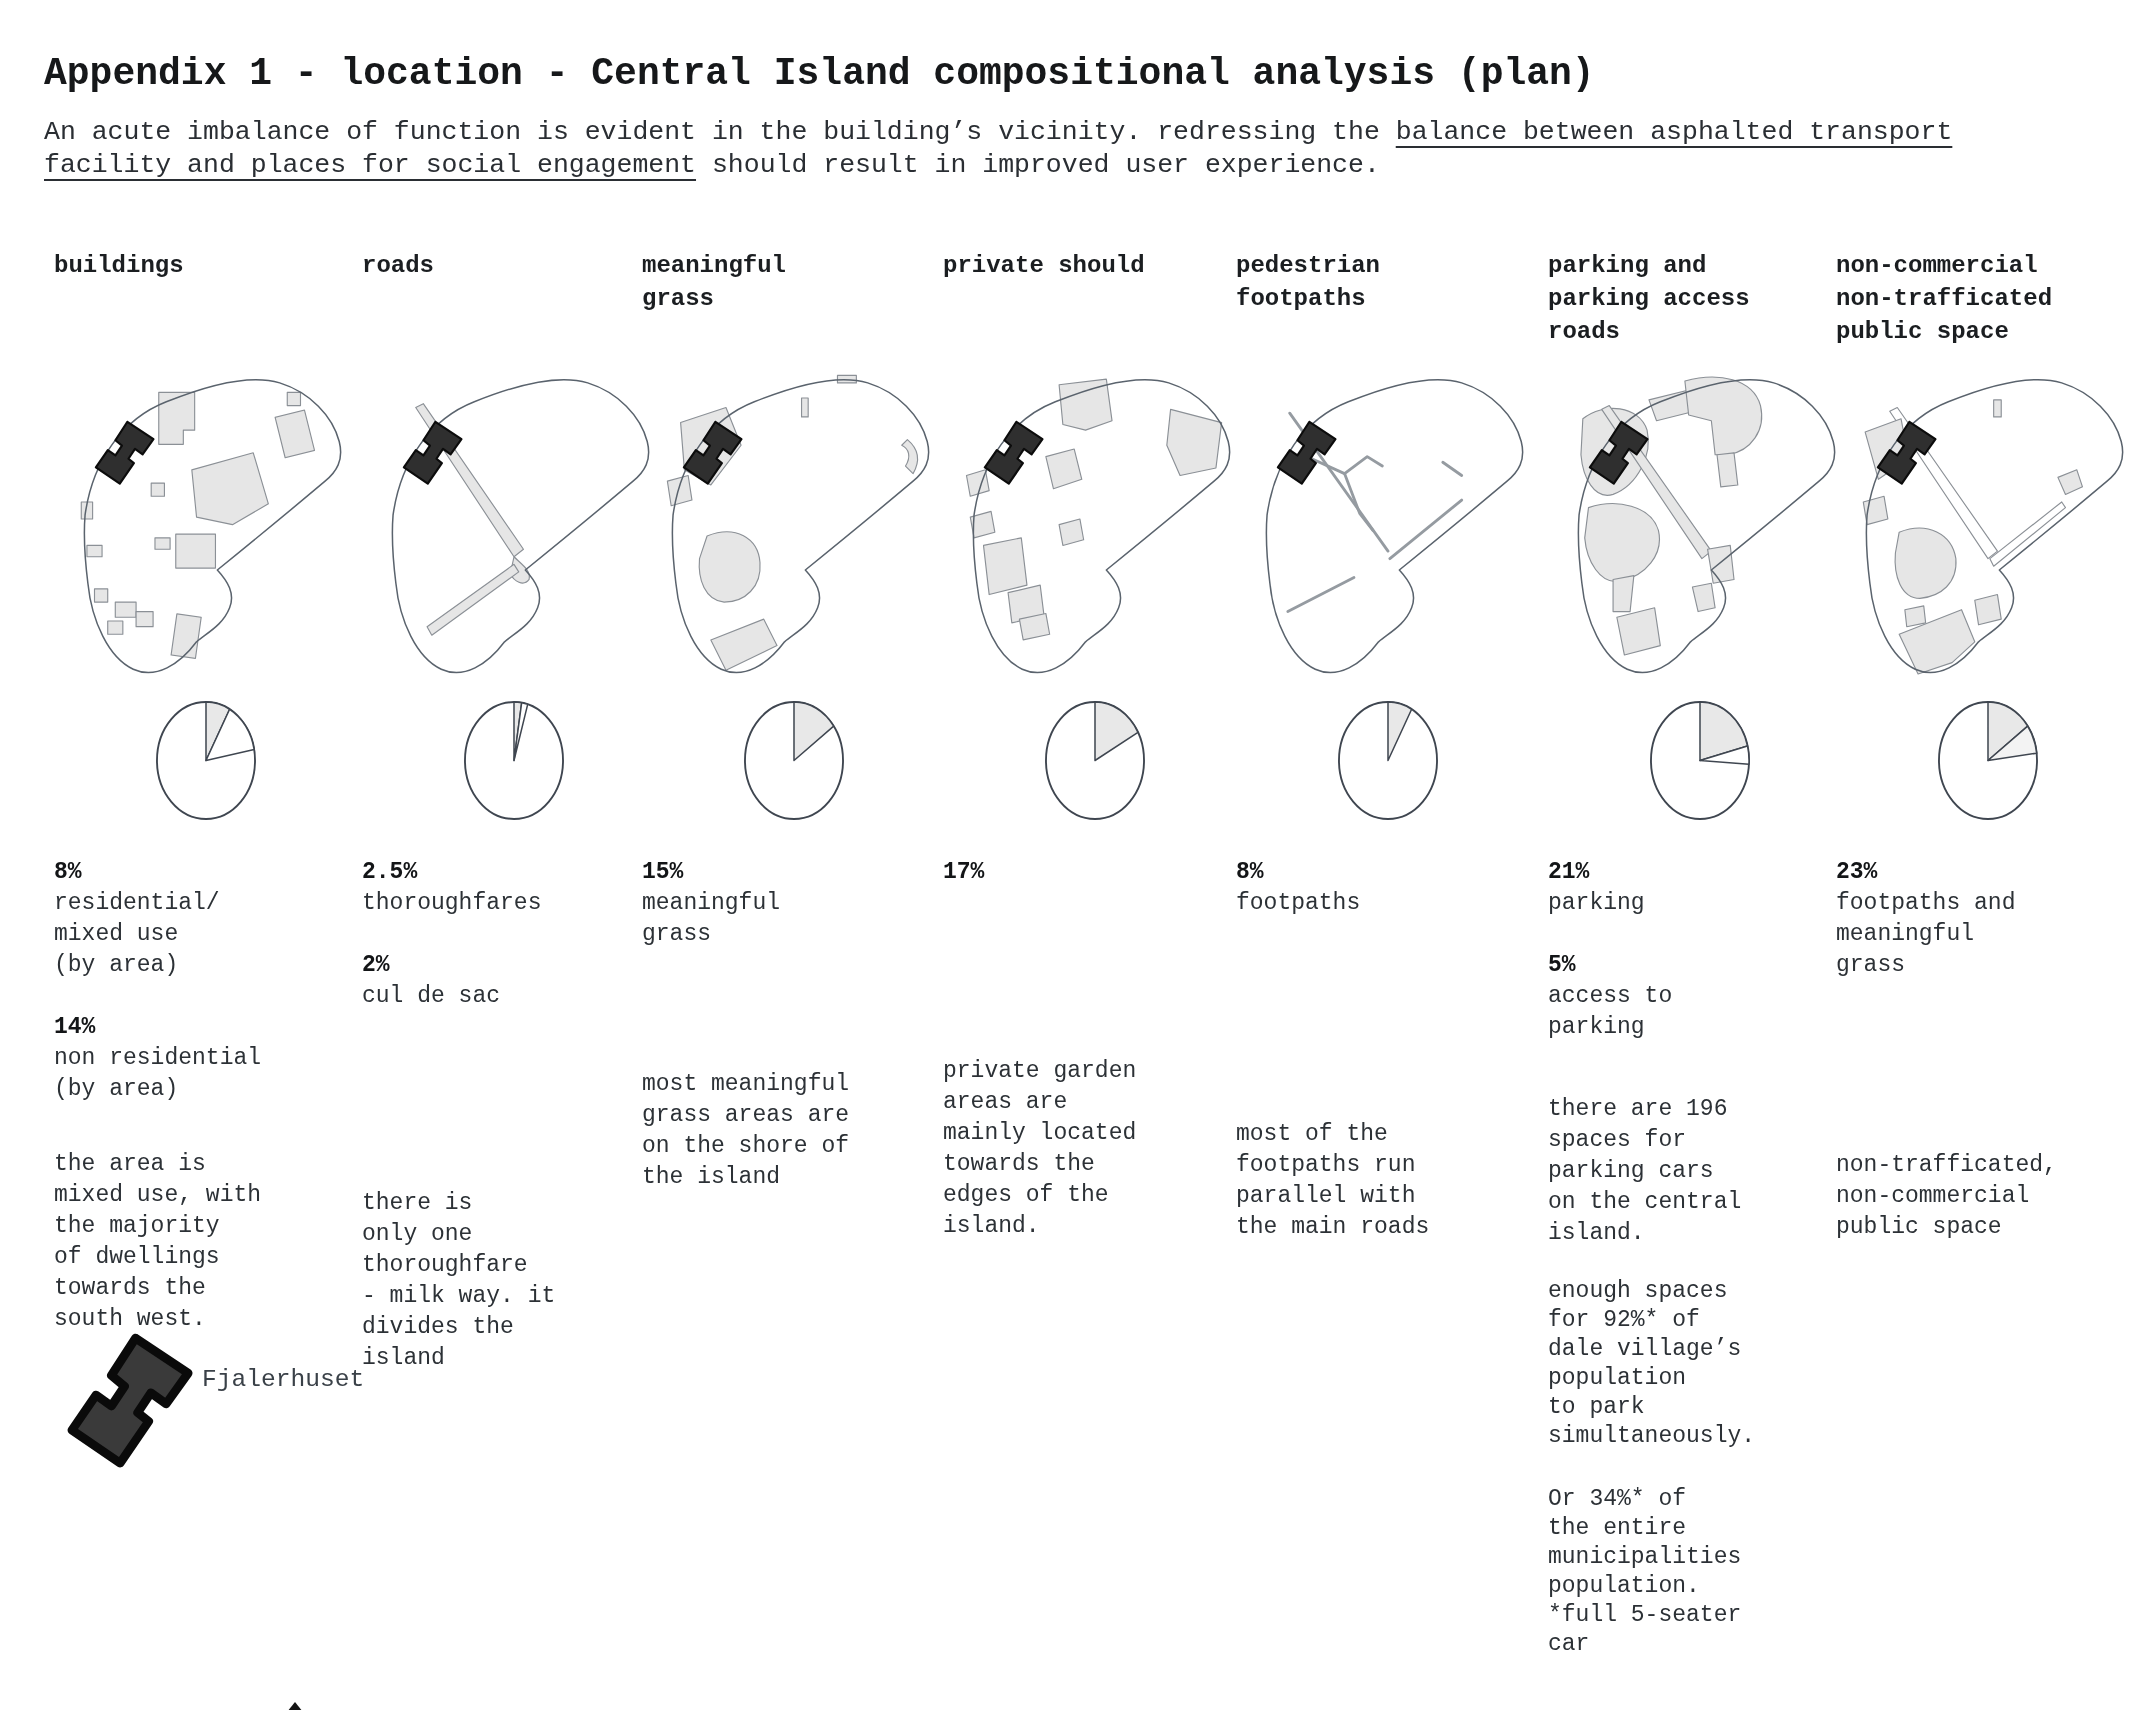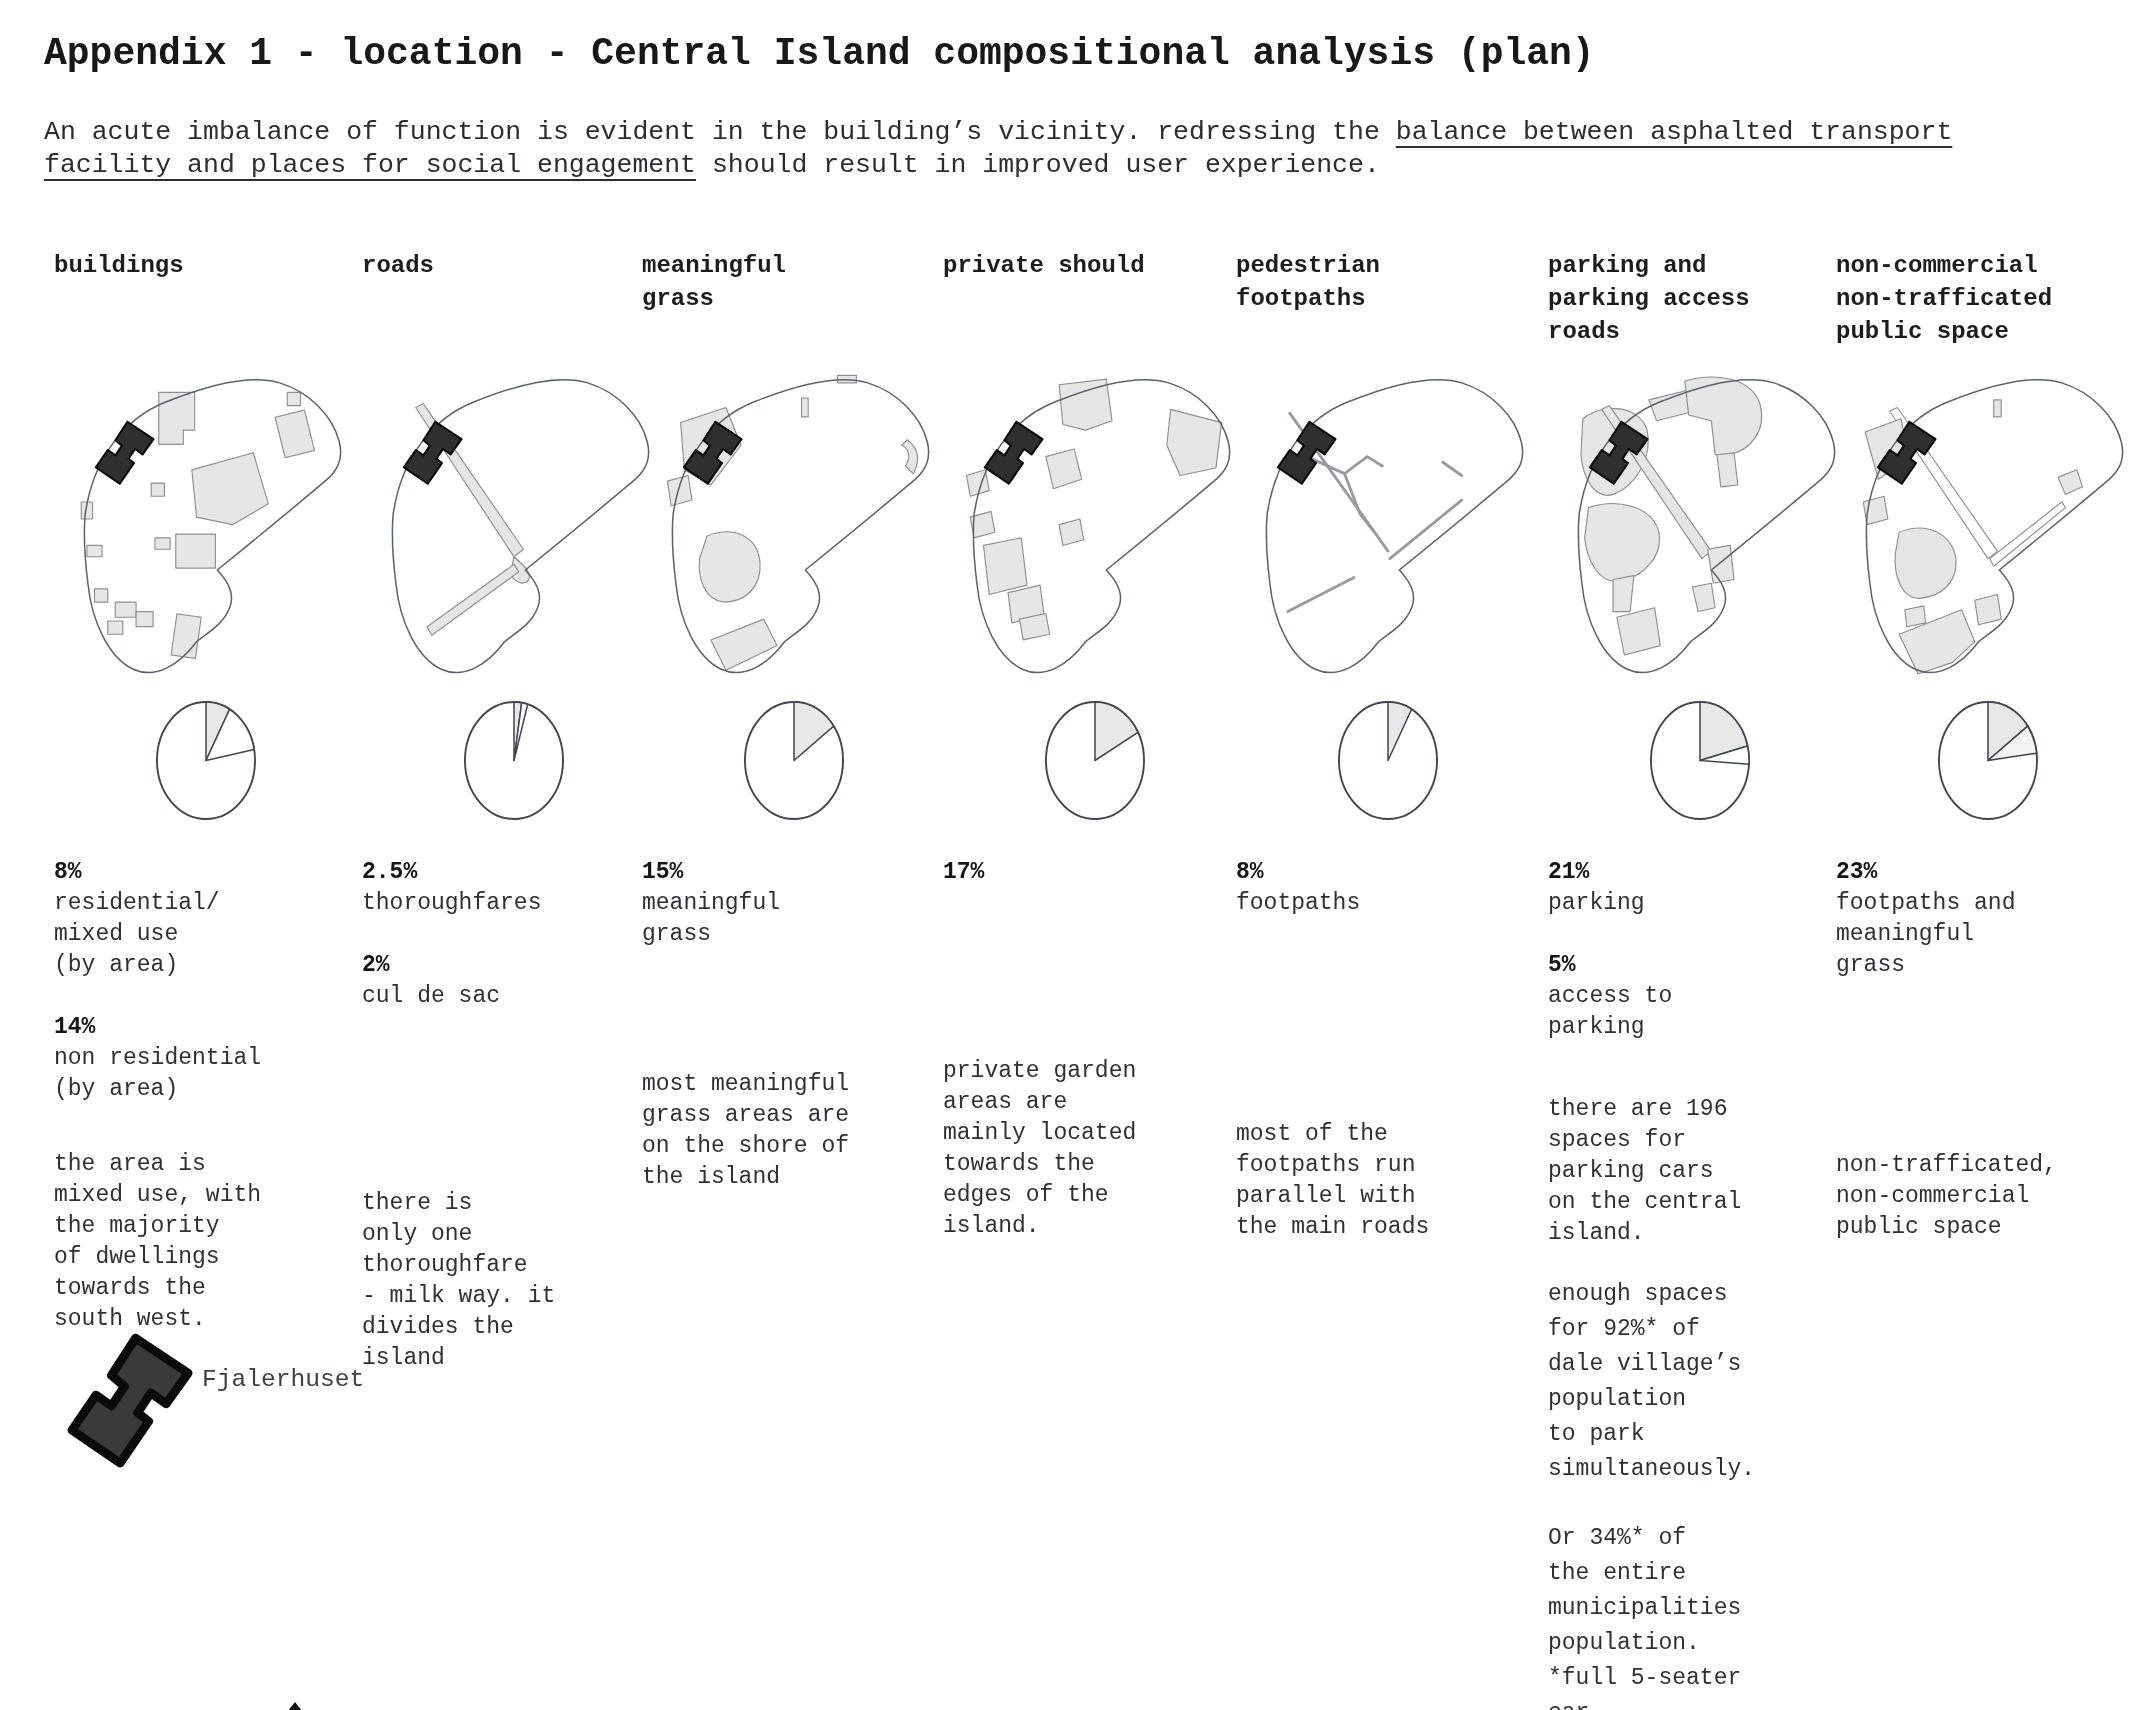--- a/index.html
+++ b/index.html
@@ -2,21 +2,21 @@
 <html style="font-size:15px"><head>
 <meta charset="utf-8">
 <style>
   html,body{margin:0;padding:0;}
   body{
     width:2153px;height:1710px;overflow:hidden;background:#ffffff;
     font-family:"Liberation Mono","DejaVu Sans Mono",monospace;
     color:#22262a;position:relative;
   }
   .page-title{
-    position:absolute;left:44px;top:32px;font-size:38px;font-weight:bold;
+    position:absolute;left:44px;top:52px;font-size:38px;font-weight:bold;
     white-space:nowrap;color:#16181a;letter-spacing:0;
   }
   .page-subtitle{
     position:absolute;left:44px;top:89px;font-size:26.5px;line-height:33px;
     color:#2a2e33;white-space:nowrap;
   }
   .page-subtitle .u{text-decoration:underline;text-underline-offset:6.6px;text-decoration-thickness:1.9px;text-align:center;}
   .col{
     position:absolute;top:249px;width:303px;text-align:left;
   }
@@ -31,21 +31,21 @@
   .patches .road{fill:#ffffff;}
   .walkpaths path{fill:none;stroke:#959ba1;stroke-width:3;stroke-linecap:round;stroke-linejoin:round;}
   .bldg{fill:#2f2f2f;stroke:#0c0c0c;stroke-width:2;stroke-linejoin:round;}
   .pie{display:block;margin:5.7px auto 0 auto;width:132px;height:129px;}
   .stats{margin-top:32px;font-size:23px;line-height:31px;}
   .stat:not(:first-child){margin-top:31px;}
   .stat-value{font-weight:bold;color:#131517;}
   .stat-label{white-space:pre-wrap;color:#2c3publisher136;}
   .stat-label,.desc,.extra{white-space:pre-wrap;color:#2c3136;}
   .desc,.extra{font-size:23px;line-height:31px;}
-  .extra{line-height:35px;}
+  .extra{line-height:29px;}
   .legend{position:absolute;left:57px;top:1323px;}
   .legend-label{
     position:absolute;left:202px;top:1366px;font-size:24.6px;color:#3a4148;white-space:nowrap;
   }
   .north-tip{
     position:absolute;left:287px;top:1702px;width:0;height:0;
     border-left:8.5px solid transparent;border-right:8.5px solid transparent;
     border-bottom:10.4px solid #141414;
   }
 </style>

